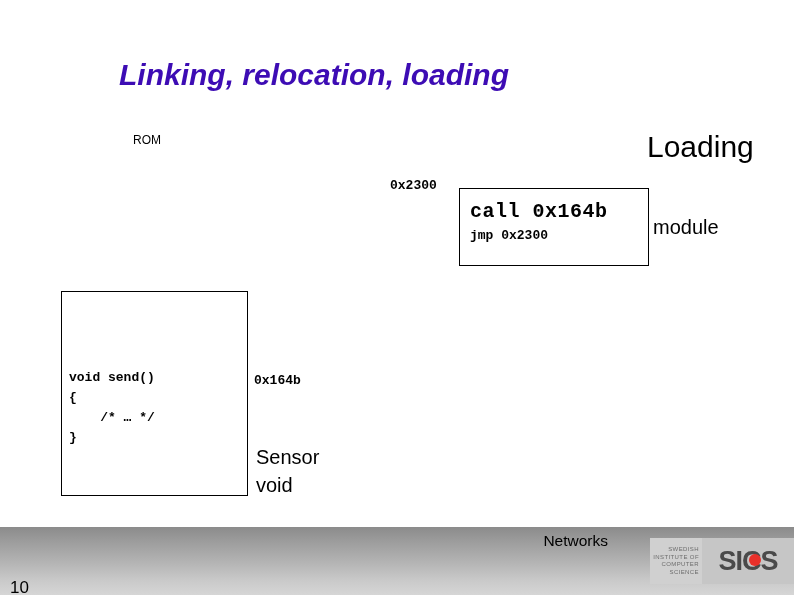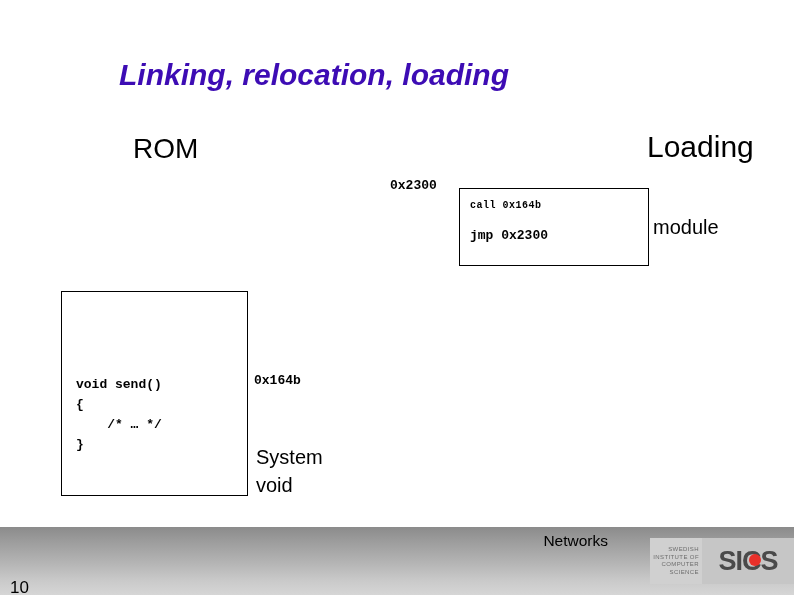--- a/index.html
+++ b/index.html
@@ -30,21 +30,21 @@
     color: #3d0cb4;
     letter-spacing: 0px;
     white-space: nowrap;
   }
 
   
   .label-rom {
     position: absolute;
     left: 133px;
     top: 133px;
-    font-size: 28px;
+    font-size: 12px;
     color: #000000;
     white-space: nowrap;
   }
   .label-loading {
     position: absolute;
     left: 647px;
     top: 130px;
     font-size: 30px;
     color: #000000;
     white-space: nowrap;
@@ -104,39 +104,39 @@
   .code-line {
     position: absolute;
     font-family: "Liberation Mono", "DejaVu Sans Mono", monospace;
     font-weight: bold;
     color: #000000;
     white-space: pre;
   }
   .code-call {
     left: 470px;
     top: 200px;
-    font-size: 10px;
+    font-size: 20px;
     letter-spacing: 0.5px;
   }
   .code-jmp {
     left: 470px;
     top: 228px;
     font-size: 13px;
   }
   .core-code {
     position: absolute;
     left: 69px;
     top: 368px;
     font-family: "Liberation Mono", "DejaVu Sans Mono", monospace;
     font-size: 13px;
     font-weight: bold;
     line-height: 20px;
     color: #000000;
     white-space: pre;
-    margin: 7px;
+    margin: 0;
   }
 
   
   .footer-bar {
     position: absolute;
     left: 0;
     top: 527px;
     width: 794px;
     height: 68px;
     background: linear-gradient(to bottom, #8b8b8b 0%, #9d9d9d 22%, #b6b6b6 55%, #c9c9c9 78%, #d6d6d6 100%);
@@ -233,21 +233,21 @@
 
 <div class="box box-core"></div>
 <pre class="core-code">void send()
 {
     /* … */
 }</pre>
 
 <div class="addr addr-164b">0x164b</div>
 
 <div class="label-system">
-  <div>System</div>
+  <div>Sensor</div>
   <div>void</div>
 </div>
 
 <div class="footer-bar"></div>
 
 <div class="footer-pagenum">10</div>
 
 <div class="footer-text">
   <div class="ft-line2">Networks</div>
 </div>

